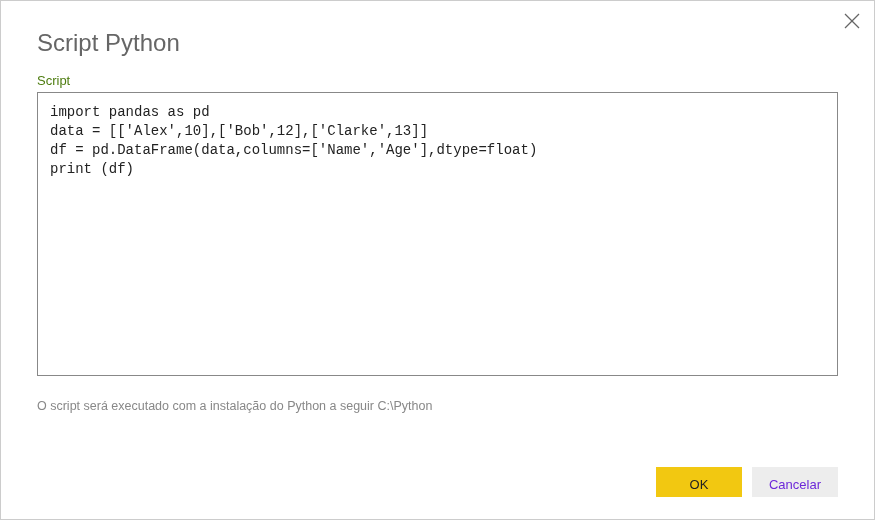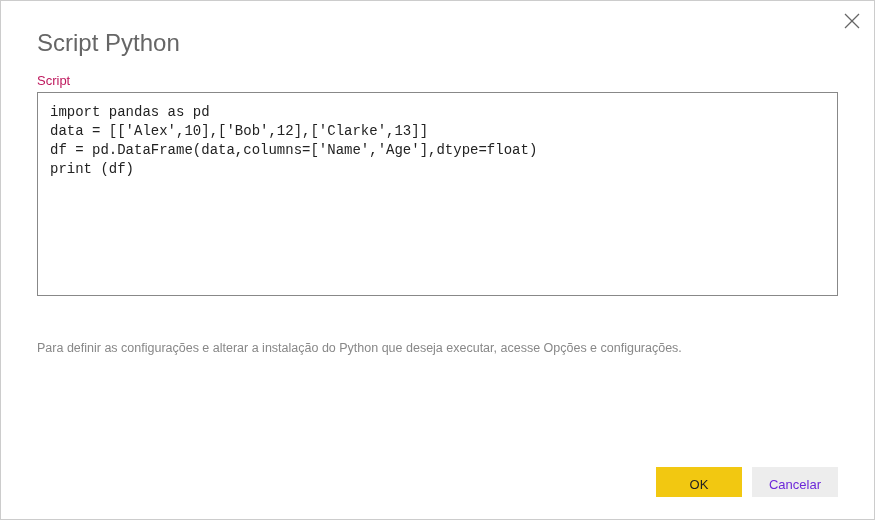--- a/index.html
+++ b/index.html
@@ -34,27 +34,27 @@
       display: block;
     }
     .title {
       font-size: 24px;
       font-weight: 300;
       color: #666666;
       padding: 28px 44px 16px 36px;
     }
     .field-label {
       font-size: 13px;
-      color: #be185d;
+      color: #4d7c0f;
       padding: 0 36px 4px 36px;
     }
     .script-box {
       margin: 0 36px 12px 36px;
       border: 1px solid #888888;
-      height: 204px;
+      height: 284px;
       padding: 10px 12px;
       font-family: Consolas, "Courier New", monospace;
       font-size: 14px;
       color: #222222;
       white-space: pre;
       overflow: auto;
       line-height: 1.35;
       resize: none;
       width: calc(100% - 72px);
       outline: none;
@@ -108,21 +108,21 @@
 
   <h1 class="title">Script Python</h1>
 
   <div class="field-label">Script</div>
 
   <textarea class="script-box" spellcheck="false" style="">import pandas as pd
 data = [['Alex',10],['Bob',12],['Clarke',13]]
 df = pd.DataFrame(data,columns=['Name','Age'],dtype=float)
 print (df)</textarea>
 
+  <div class="info-line">O script será executado com a instalação do Python a seguir C:\Python</div>
   <div class="info-spacer"></div>
-  <div class="info-line">Para definir as configurações e alterar a instalação do Python que deseja executar, acesse Opções e configurações.</div>
 
   <div class="button-row">
     <button class="btn btn-primary">OK</button>
     <button class="btn btn-secondary">Cancelar</button>
   </div>
 
 </div>
 
 </body></html>

